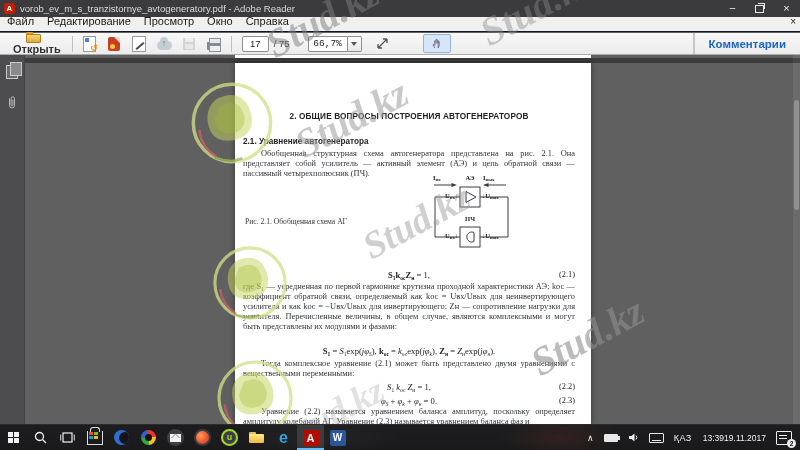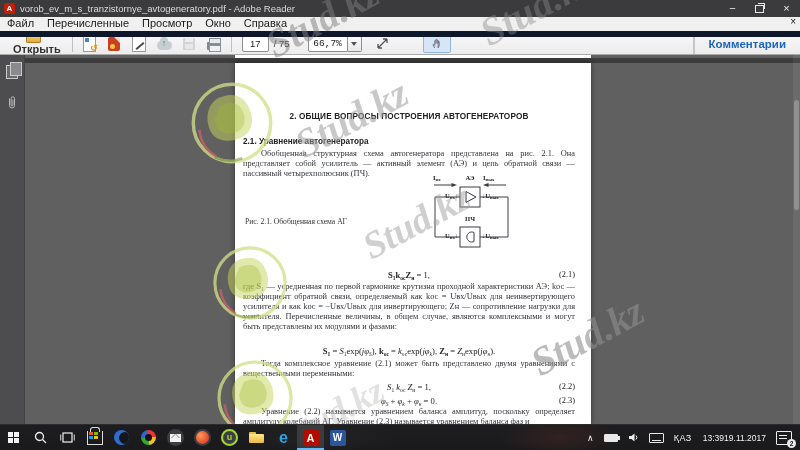--- a/index.html
+++ b/index.html
@@ -11,21 +11,21 @@
   .pdficon{width:11px;height:11px;background:#c11e07;border-radius:2px;margin:0 5px 0 4px;
            color:#fff;font-size:8px;font-weight:bold;text-align:center;line-height:11px;}
   .winbtns{position:absolute;right:0;top:0;height:17px;display:flex;}
   .winbtn{width:27px;height:17px;display:flex;align-items:center;justify-content:center;
           color:#e8e8e8;font-size:11px;line-height:17px;}
   .restore-glyph{width:7px;height:6px;border:1px solid #e8e8e8;position:relative;}
   .restore-glyph:before{content:"";position:absolute;left:2px;top:-3px;width:6px;height:5px;
           border:1px solid #e8e8e8;border-bottom:none;border-left:none;}
   
   .menubar{position:absolute;top:15px;left:0;right:0;height:16px;background:#f0f0f0;
-           border-bottom:6px solid #0f172a;display:flex;align-items:center;z-index:29;}
+           border-bottom:1px solid #0f172a;display:flex;z-index:29;}
   .menuitem{font-size:11px;color:#1a1a1a;margin-left:13px;}
   .menuitem:first-child{margin-left:7px;}
   .menu-x{position:absolute;right:4px;top:1px;font-size:10px;color:#222;}
   
   .toolbar{position:absolute;top:33px;left:0;right:0;height:21px;
            background:linear-gradient(#f8f8f8,#ececec);border-bottom:1px solid #ababab;
            display:flex;align-items:center;z-index:28;}
   .openbtn{display:flex;align-items:center;margin-left:6px;padding:2px 7px;border-radius:2px;flex-direction:column;}
   .folder{width:15px;height:11px;position:relative;margin-right:6px;}
   .folder:before{content:"";position:absolute;left:0;top:0;width:7px;height:3px;background:#d99c2b;border-radius:1px 1px 0 0;}
@@ -187,21 +187,21 @@
     <div class="winbtn">−</div>
     <div class="winbtn">
         <span class="restore-glyph"></span>
       </div>
     <div class="winbtn">×</div>
   </div>
 </div>
 
 <div class="menubar">
   <span class="menuitem">Файл</span>
-  <span class="menuitem">Перечисленные</span>
+  <span class="menuitem">Редактирование</span>
   <span class="menuitem">Просмотр</span>
   <span class="menuitem">Окно</span>
   <span class="menuitem">Справка</span>
   <span class="menu-x">×</span>
 </div>
 
 <div class="toolbar">
   <div class="openbtn">
     <span class="folder"></span>
     <span class="openlbl">Открыть</span>

